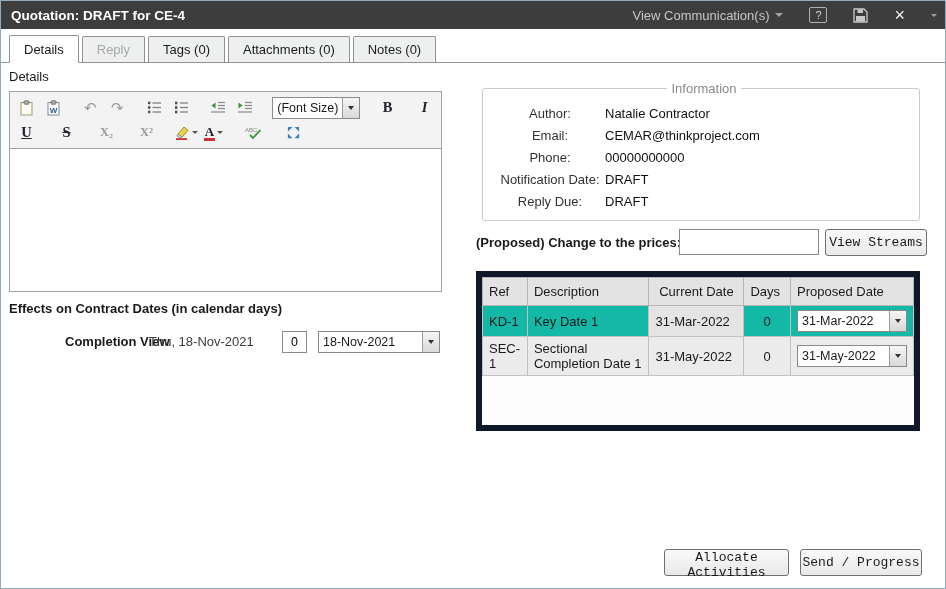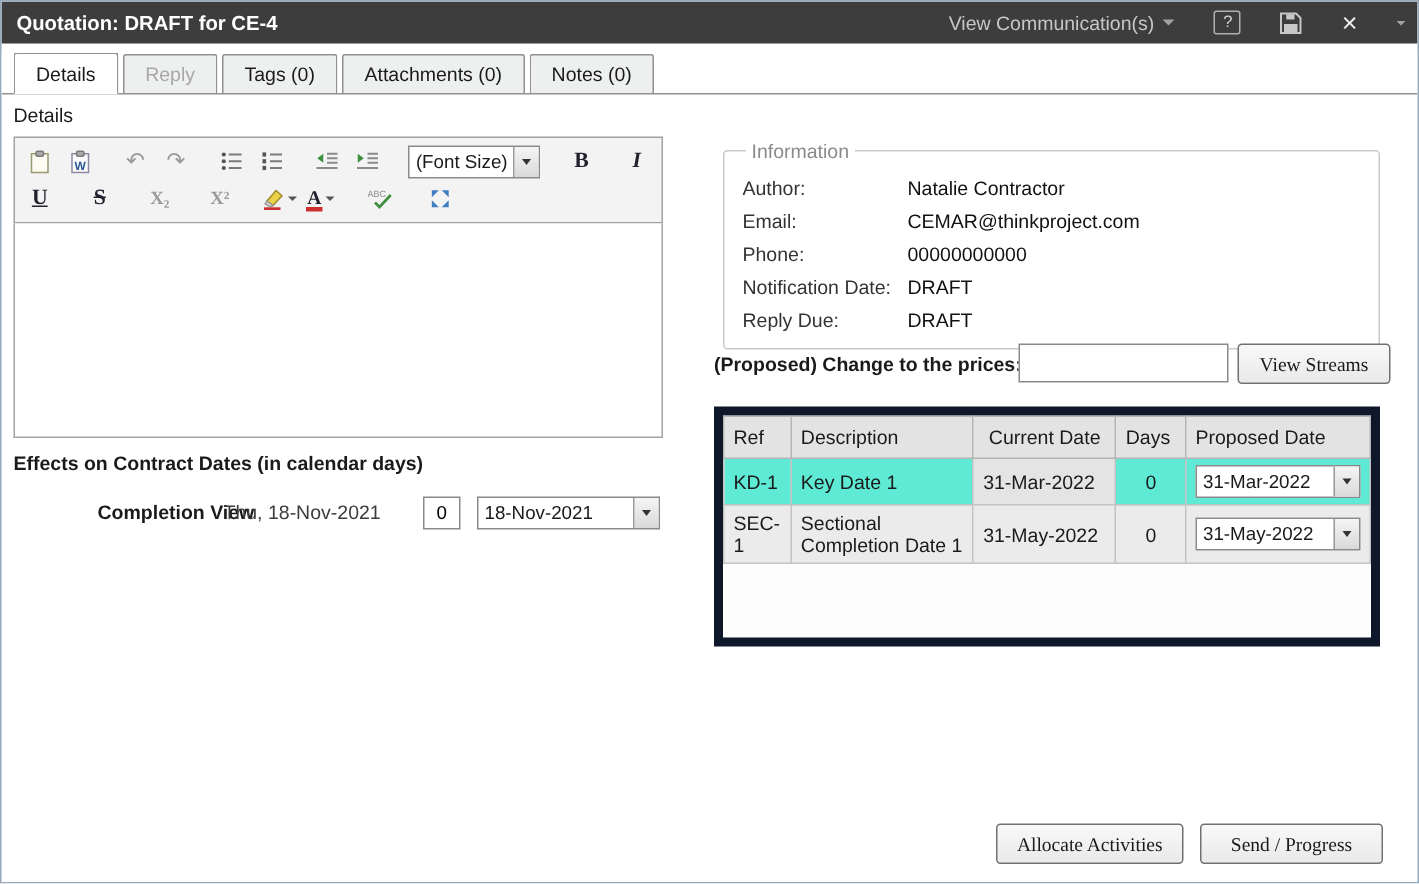--- a/index.html
+++ b/index.html
@@ -65,43 +65,43 @@
   .wselect { display:inline-flex; align-items:center; background:#fff; border:1px solid #8a8a8a;
              height:22px; font-size:12.5px; color:#1a1a1a; cursor:pointer; }
   .wselect .sel-text { padding:0 4px; flex:1; white-space:nowrap; overflow:hidden; }
   .sel-btn { width:17px; align-self:stretch; background:linear-gradient(#f5f5f5,#d9d9d9);
              border-left:1px solid #9a9a9a; display:flex; align-items:center; justify-content:center; }
   .sel-btn::after { content:""; width:0; height:0; border-left:3.5px solid transparent;
                     border-right:3.5px solid transparent; border-top:4px solid #333; }
   .fontsize-select { width:90px; margin:0 2px; }
 
   
-  .info-fieldset { position:absolute; left:481px; top:92px; width:438px; height:140px;
-                   border:1px solid #c9c9c9; border-radius:3px; padding:6px 10px 0 12px; }
+  .info-fieldset { position:absolute; left:481px; top:80px; width:438px; height:140px;
+                   border:1px solid #c9c9c9; border-radius:3px; padding:6px 10px 0 12px;text-align:center; }
   .info-fieldset legend { color:#8a8a8a; padding:0 4px; margin-left:2px; }
   .info-row { display:flex; height:22px; align-items:center; }
   .info-label { width:110px; color:#333; flex-shrink:0; }
   .info-value { color:#111; }
 
   .prices-label { position:absolute; left:475px; top:234px; font-weight:bold; }
   .prices-input { position:absolute; left:678px; top:228px; width:140px; height:26px;
                   border:1px solid #8a8a8a; padding:0 5px; font-family:inherit; font-size:13px; }
 
   .btn { background:linear-gradient(#f9f9f9,#e9e9e9); border:1px solid #707070; border-radius:3px;
-         font-family:Liberation Serif, serif; font-size:13px; color:#1a1a1a; cursor:pointer; }
+         font-family:Liberation Mono, monospace; font-size:13px; color:#1a1a1a; cursor:pointer; }
   .view-streams-button { position:absolute; left:824px; top:228px; width:102px; height:27px; }
   .allocate-button { position:absolute; left:663px; top:548px; width:125px; height:27px; }
   .send-button { position:absolute; left:799px; top:548px; width:122px; height:27px; }
 
   .table-wrap { position:absolute; left:475px; top:270px; width:444px; height:160px;
                 border:6px solid #0f172a; background:#fdfdfd; overflow:hidden; }
   table.dates { border-collapse:collapse; width:100%; font-size:13px; }
   .dates th { background:#e3e3e3; border:1px solid #b5b5b5; font-weight:normal; text-align:left;
               padding:5px 6px; height:28px; }
-  .dates td { border:1px solid #c2c2c2; padding:4px 6px; background:#5eead4; vertical-align:middle; }
+  .dates td { border:1px solid #c2c2c2; padding:4px 6px; background:#14b8a6; vertical-align:middle; }
   .dates tr.alt td { background:#ebebeb; }
   .dates td.ro { background:#e4e4e4; }
   .dates td.num { text-align:center; }
   .dates .col-ref { width:45px; }
   .dates .col-desc { width:127px; }
   .dates .col-cur { width:100px;text-align:center; }
   .dates .col-days { width:47px; }
   .proposed-select { width:110px; }
 </style>
 </head>

